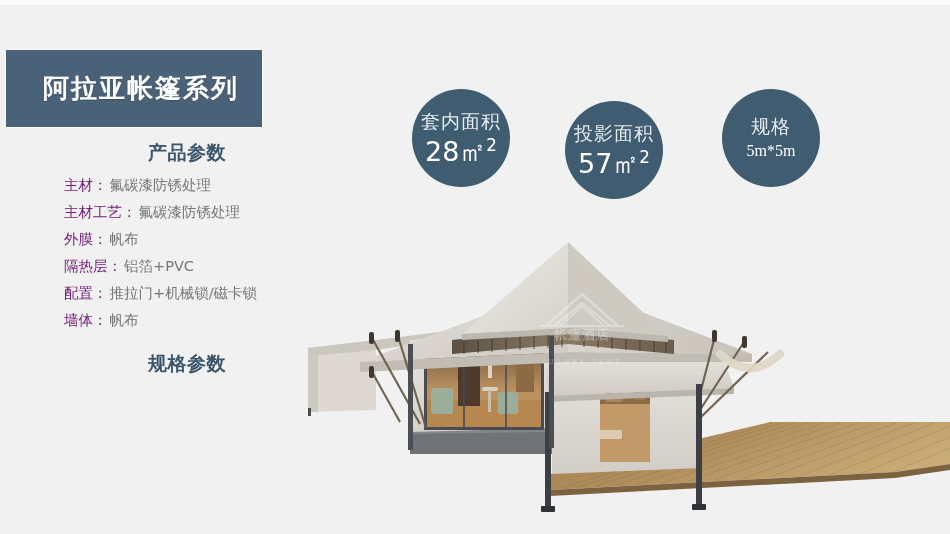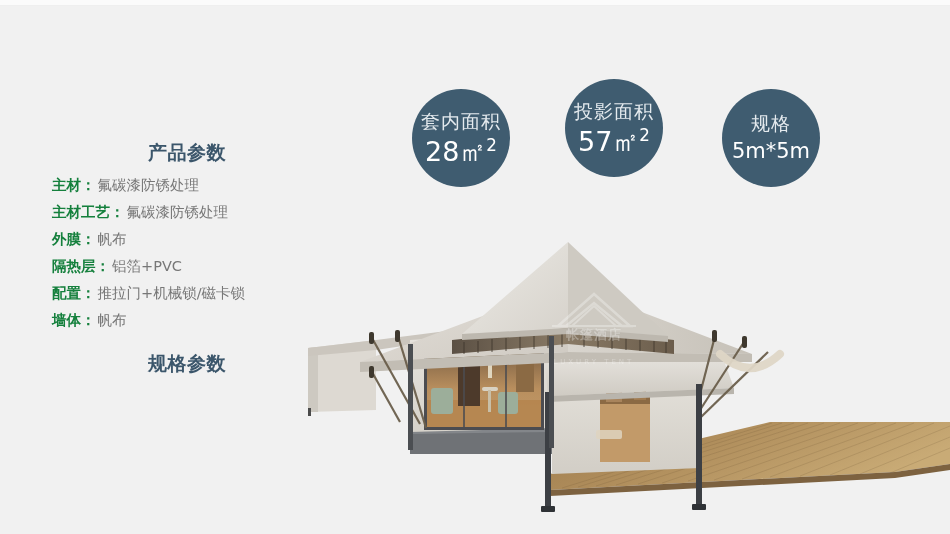--- a/index.html
+++ b/index.html
@@ -33,21 +33,21 @@
   .section{margin:0 0 0 0;}
   .section-title{
     color:#3b566b;font-size:19px;font-weight:bold;
     margin:0 0 6px 54px;letter-spacing:.5px;text-align:center;
   }
   .spec-list{list-style:none;margin:0;padding:0;}
   .spec-list li{
     margin:0 0 0 52px;padding:0;height:27px;line-height:27px;
     font-size:14.5px;white-space:nowrap;
   }
-  .spec-list li .k{color:#15803d;font-weight:bold;}
+  .spec-list li .k{color:#701a75;font-weight:normal;margin-left:12px;}
   .spec-list li .v{color:#777777;font-weight:normal;margin-left:2px;}
   .spec-list.dark li .v{color:#4a4a4a;}
 
   .section.product{margin-top:0;}
   .section.spec{margin-top:17px;}
 
   
   .badges{position:absolute;left:0;top:0;width:950px;height:210px;}
   .badge{
     position:absolute;border-radius:50%;
@@ -57,48 +57,51 @@
   }
   .badge .b-label{
     font-size:19px;line-height:1;letter-spacing:1px;
     color:#e4eaee;margin-bottom:6px;font-weight:normal;
   }
   .badge .b-value{
     font-size:27px;line-height:1;letter-spacing:0px;font-weight:normal;
     color:#ffffff;
   }
   .badge.b1{left:412px;top:89px;width:98px;height:98px;}
-  .badge.b2{left:565px;top:79px;width:98px;height:98px;}
+  .badge.b2{left:565px;top:101px;width:98px;height:98px;}
   .badge.b3{left:722px;top:89px;width:98px;height:98px;}
-  .badge.b3 .b-value{font-size:21px;}
+  .badge.b3 .b-value{font-size:16px;font-family:Liberation Serif, serif;}
   .sup{font-size:.62em;vertical-align:super;}
 
   
   .tent-wrap{position:absolute;left:300px;top:232px;width:650px;height:302px;}
   .tent-svg{position:absolute;left:0;top:0;}
 
   .watermark{
-    position:absolute;left:234px;top:58px;width:120px;height:70px;
+    position:absolute;left:222px;top:58px;width:120px;height:70px;
     opacity:.30;pointer-events:none;
   }
   .wm-text{
     position:absolute;left:0;top:36px;width:120px;text-align:center;
     font-size:13px;color:#ffffff;letter-spacing:1px;font-weight:bold;
     text-shadow:0 0 1px rgba(120,120,120,.5);
   }
   .wm-sub{
     position:absolute;left:0;top:52px;width:120px;text-align:center;
     font-size:7px;color:#ffffff;letter-spacing:3px;margin-top:16px;
   }
 </style>
 </head>
 <body>
 
 <div class="page">
 
+  <div class="title-bar">
+    <span class="title-text">阿拉亚帐篷系列</span>
+  </div>
 
   <div class="left-col">
 
     <div class="section product">
       <div class="section-title">产品参数</div>
       <ul class="spec-list">
         <li>
           <span class="k">主材：</span><span class="v">氟碳漆防锈处理</span>
         </li>
         <li>

